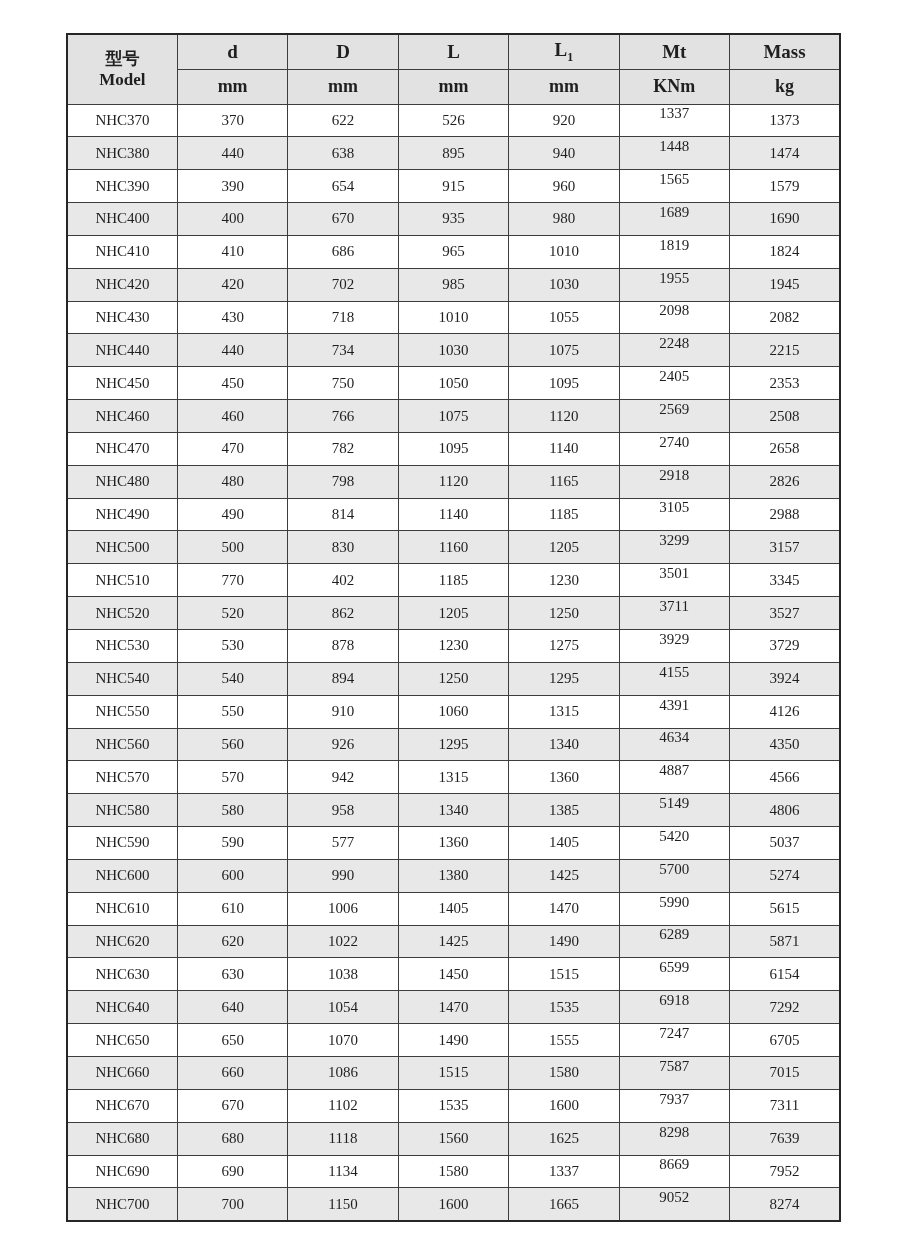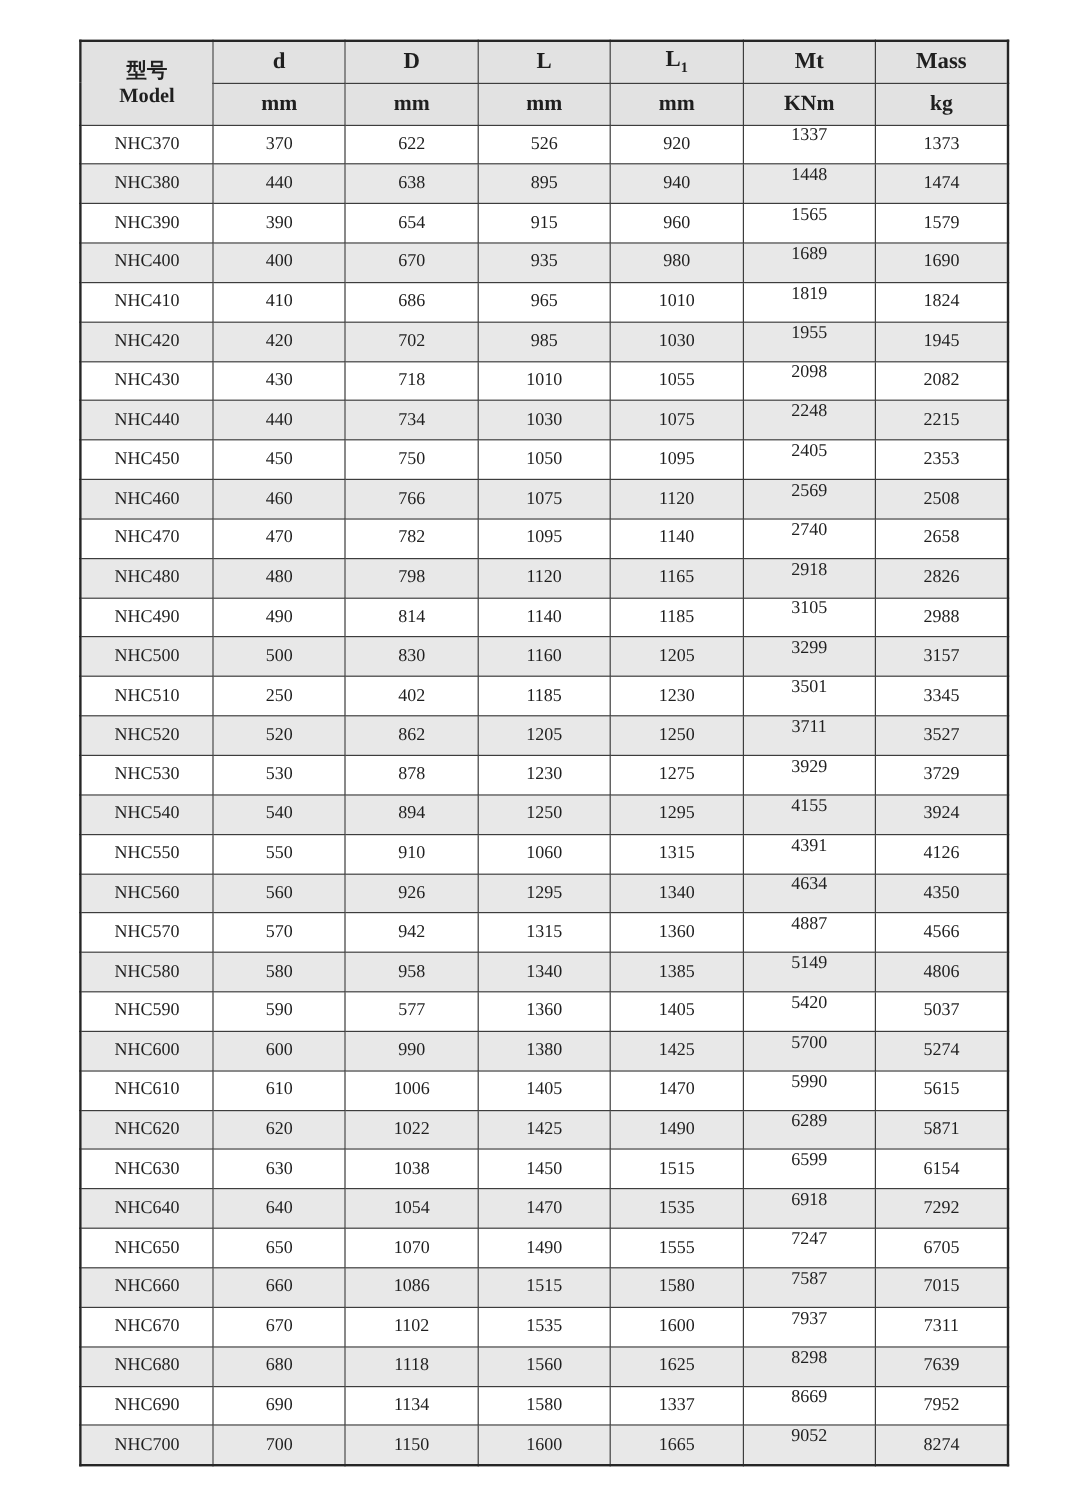--- a/index.html
+++ b/index.html
@@ -189,21 +189,21 @@
           <td>NHC500</td>
           <td>500</td>
           <td>830</td>
           <td>1160</td>
           <td>1205</td>
           <td class="mt-cell">3299</td>
           <td>3157</td>
         </tr>
         <tr>
           <td>NHC510</td>
-          <td>250</td>
+          <td>770</td>
           <td>402</td>
           <td>1185</td>
           <td>1230</td>
           <td class="mt-cell">3501</td>
           <td>3345</td>
         </tr>
         <tr>
           <td>NHC520</td>
           <td>520</td>
           <td>862</td>

